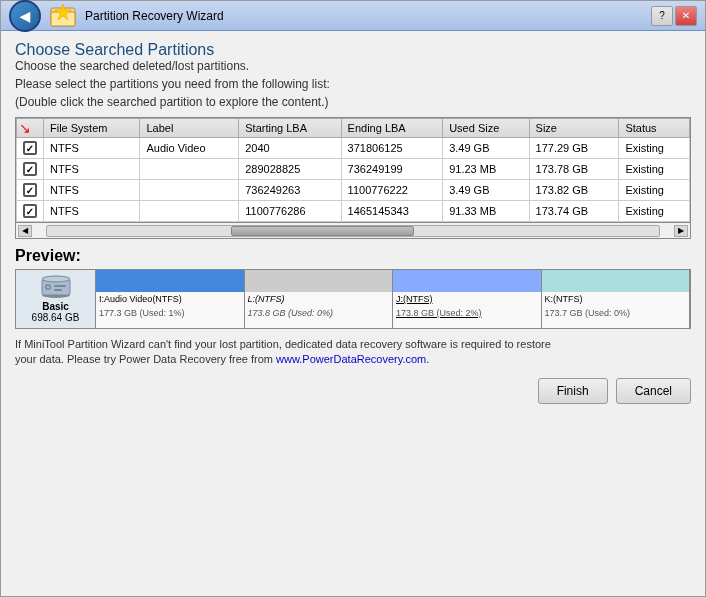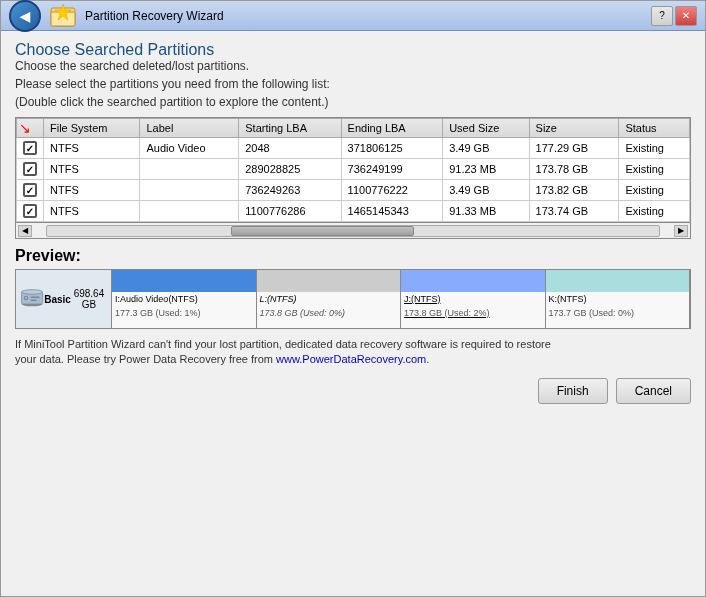--- a/index.html
+++ b/index.html
@@ -180,25 +180,25 @@
     }
     .disk-preview {
       display: flex;
       align-items: stretch;
       gap: 0;
       border: 1px solid #888;
       height: 60px;
       background: #f8f8f8;
     }
     .disk-info {
-      width: 96px;
+      width: 80px;
       background: #e0e8f0;
       border-right: 1px solid #888;
       display: flex;
-      flex-direction: row;
+      flex-direction: column;
       align-items: center;
       justify-content: center;
       padding: 4px;
     }
     .disk-icon {
       width: 32px;
       height: 24px;
       margin-bottom: 2px;
     }
     .disk-name {
@@ -331,21 +331,21 @@
             <th>Status</th>
           </tr>
         </thead>
         <tbody id="table-body">
         <tr>
     <td class="check-col">
       <div class="checkbox-custom"></div>
     </td>
     <td>NTFS</td>
     <td>Audio Video</td>
-    <td>2048</td>
+    <td>2040</td>
     <td>371806125</td>
     <td>3.49 GB</td>
     <td>177.29 GB</td>
     <td>Existing</td>
   </tr>
             <tr>
     <td class="check-col">
       <div class="checkbox-custom"></div>
     </td>
     <td>NTFS</td>

